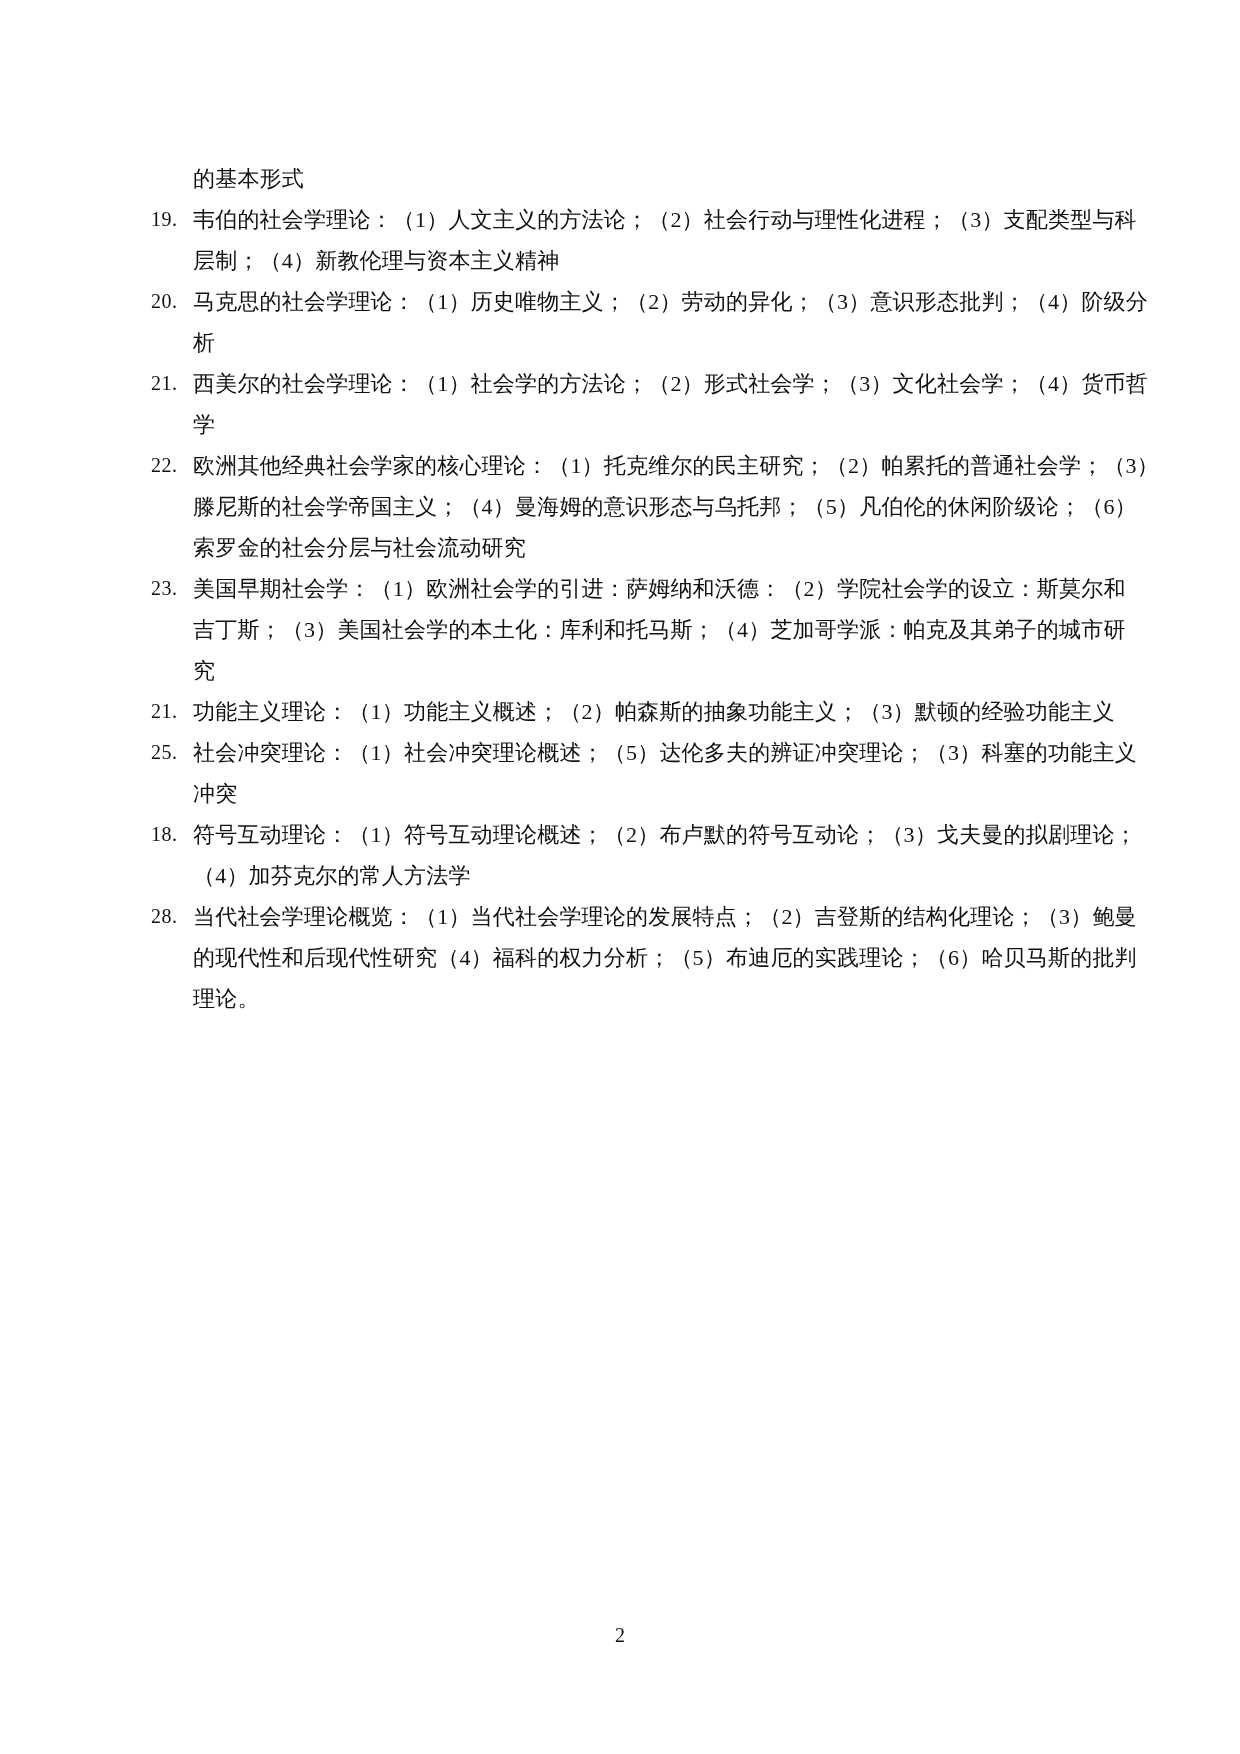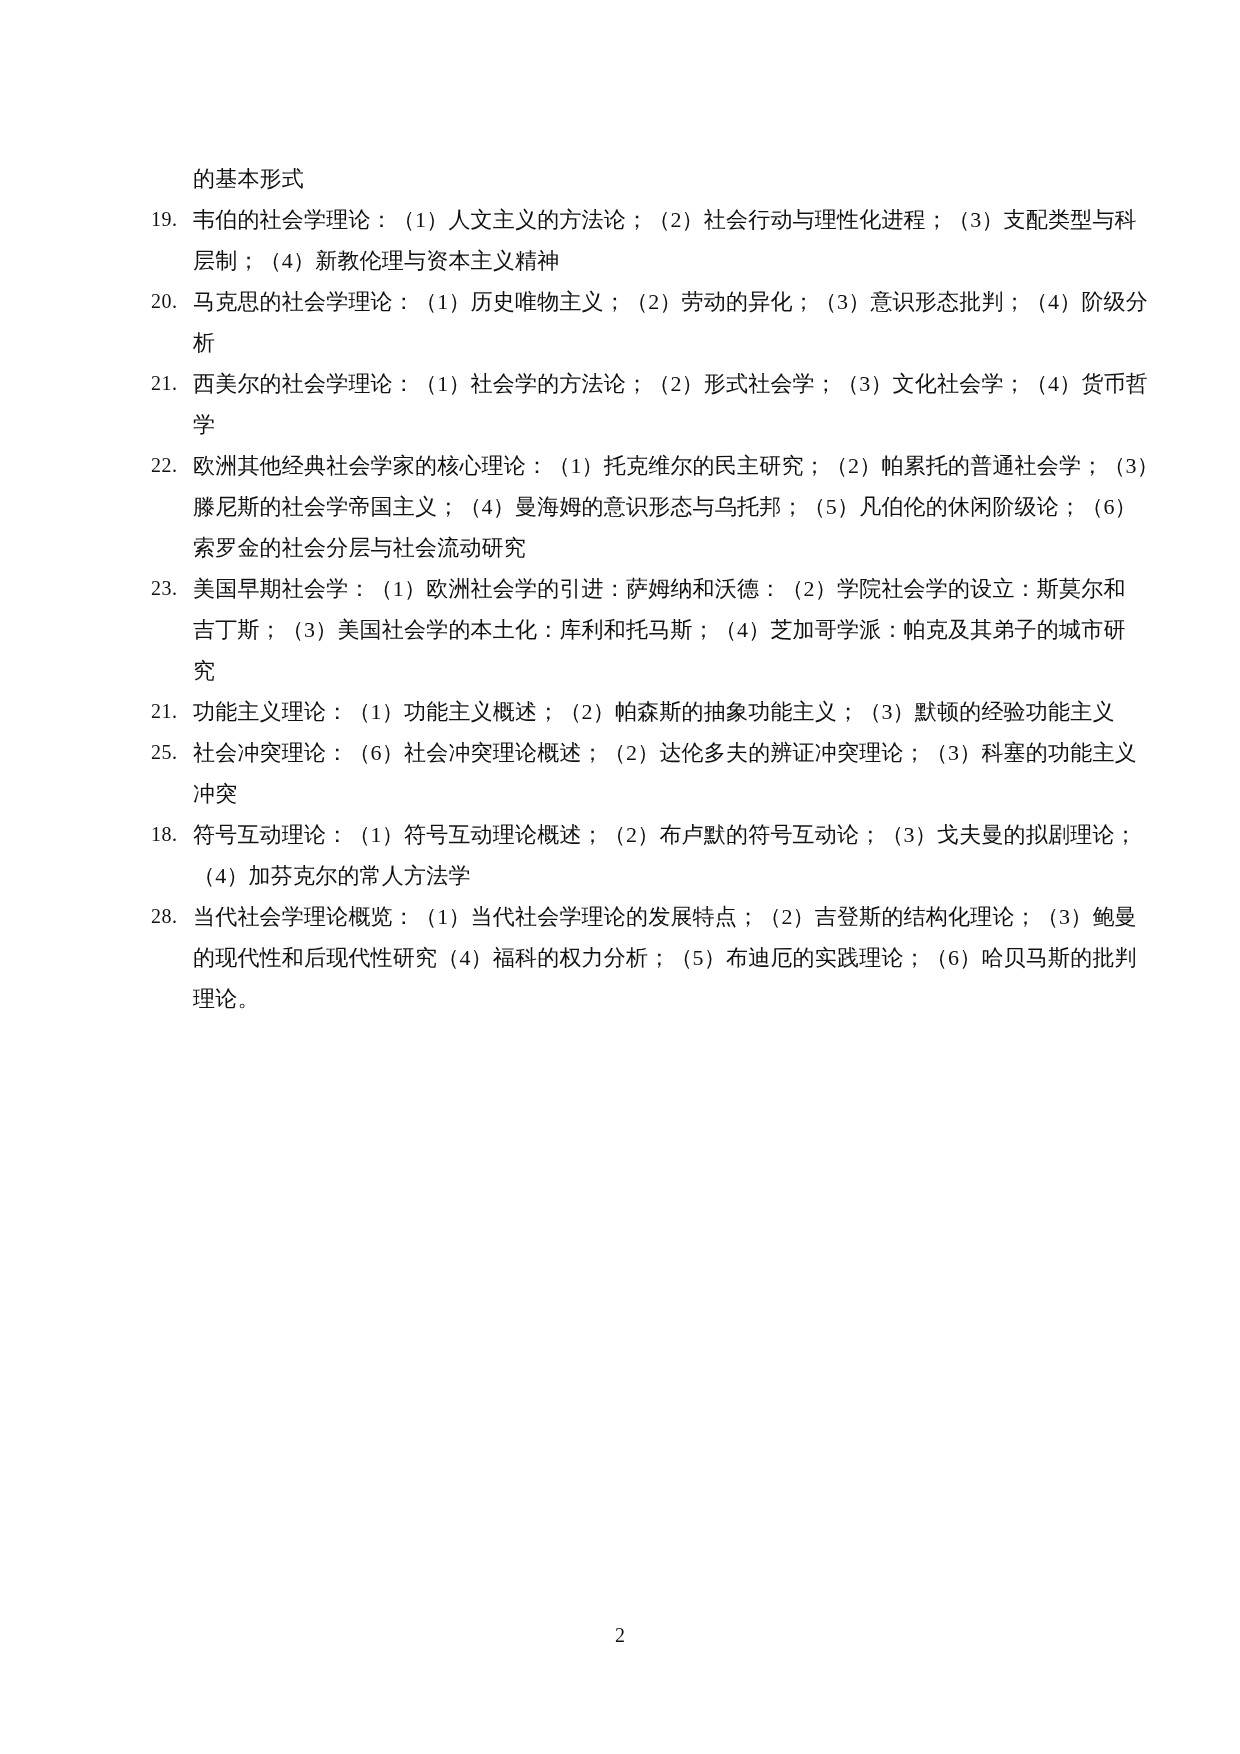--- a/index.html
+++ b/index.html
@@ -87,21 +87,21 @@
         <div class="line">美国早期社会学：（1）欧洲社会学的引进：萨姆纳和沃德：（2）学院社会学的设立：斯莫尔和</div>
         <div class="line">吉丁斯；（3）美国社会学的本土化：库利和托马斯；（4）芝加哥学派：帕克及其弟子的城市研</div>
         <div class="line">究</div>
       </div>
       <div class="item">
         <span class="num">21.</span>
         <div class="line">功能主义理论：（1）功能主义概述；（2）帕森斯的抽象功能主义；（3）默顿的经验功能主义</div>
       </div>
       <div class="item">
         <span class="num">25.</span>
-        <div class="line">社会冲突理论：（6）社会冲突理论概述；（2）达伦多夫的辨证冲突理论；（3）科塞的功能主义</div>
+        <div class="line">社会冲突理论：（1）社会冲突理论概述；（5）达伦多夫的辨证冲突理论；（3）科塞的功能主义</div>
         <div class="line">冲突</div>
       </div>
       <div class="item">
         <span class="num">18.</span>
         <div class="line">符号互动理论：（1）符号互动理论概述；（2）布卢默的符号互动论；（3）戈夫曼的拟剧理论；</div>
         <div class="line">（4）加芬克尔的常人方法学</div>
       </div>
       <div class="item">
         <span class="num">28.</span>
         <div class="line">当代社会学理论概览：（1）当代社会学理论的发展特点；（2）吉登斯的结构化理论；（3）鲍曼</div>

